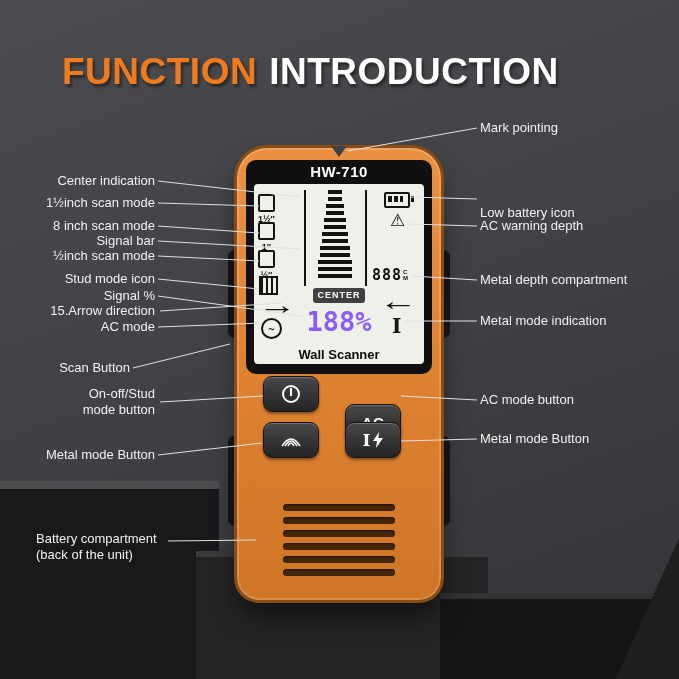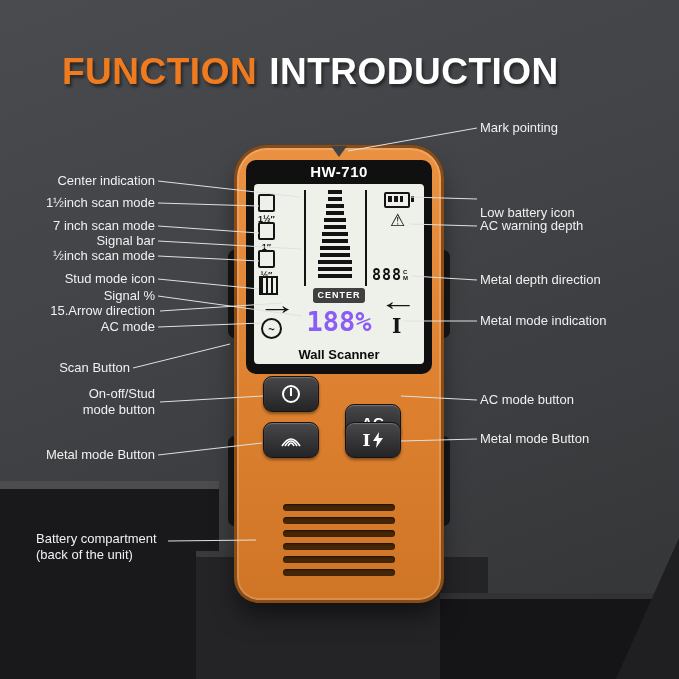--- a/index.html
+++ b/index.html
@@ -229,33 +229,33 @@
       <line x1="477" y1="226" x2="410" y2="224"></line>
       <line x1="477" y1="280" x2="412" y2="276"></line>
       <line x1="477" y1="321" x2="404" y2="321"></line>
       <line x1="477" y1="400" x2="401" y2="396"></line>
       <line x1="477" y1="439" x2="401" y2="441"></line>
     </g>
   </svg>
 
   <div class="lbl lbl-r-align" style="right:524px;top:181px;">Center indication</div>
   <div class="lbl lbl-r-align" style="right:524px;top:203px;">1½inch scan mode</div>
-  <div class="lbl lbl-r-align" style="right:524px;top:226px;">7 inch scan mode</div>
+  <div class="lbl lbl-r-align" style="right:524px;top:226px;">8 inch scan mode</div>
   <div class="lbl lbl-r-align" style="right:524px;top:241px;">Signal bar</div>
   <div class="lbl lbl-r-align" style="right:524px;top:256px;">½inch scan mode</div>
   <div class="lbl lbl-r-align" style="right:524px;top:279px;">Stud mode icon</div>
   <div class="lbl lbl-r-align" style="right:524px;top:296px;">Signal %</div>
   <div class="lbl lbl-r-align" style="right:524px;top:311px;">15.Arrow direction</div>
   <div class="lbl lbl-r-align" style="right:524px;top:327px;">AC mode</div>
   <div class="lbl lbl-r-align" style="right:549px;top:368px;">Scan Button</div>
   <div class="lbl lbl-r-align lbl-wrap" style="right:524px;top:402px;width:100px;">On-off/Stud mode button</div>
   <div class="lbl lbl-r-align" style="right:524px;top:455px;">Metal mode Button</div>
   <div class="lbl lbl-wrap" style="left:36px;top:531px;width:140px;">Battery compartment (back of the unit)</div>
 
   <div class="lbl lbl-l-align" style="left:480px;top:128px;">Mark pointing</div>
   <div class="lbl lbl-l-align" style="left:480px;top:199px;margin-top:14px;">Low battery icon</div>
   <div class="lbl lbl-l-align" style="left:480px;top:226px;">AC warning depth</div>
-  <div class="lbl lbl-l-align" style="left:480px;top:280px;">Metal depth direction</div>
+  <div class="lbl lbl-l-align" style="left:480px;top:280px;">Metal depth compartment</div>
   <div class="lbl lbl-l-align" style="left:480px;top:321px;">Metal mode indication</div>
   <div class="lbl lbl-l-align" style="left:480px;top:400px;">AC mode button</div>
   <div class="lbl lbl-l-align" style="left:480px;top:439px;">Metal mode Button</div>
 
 </div>
 
 </body></html>

